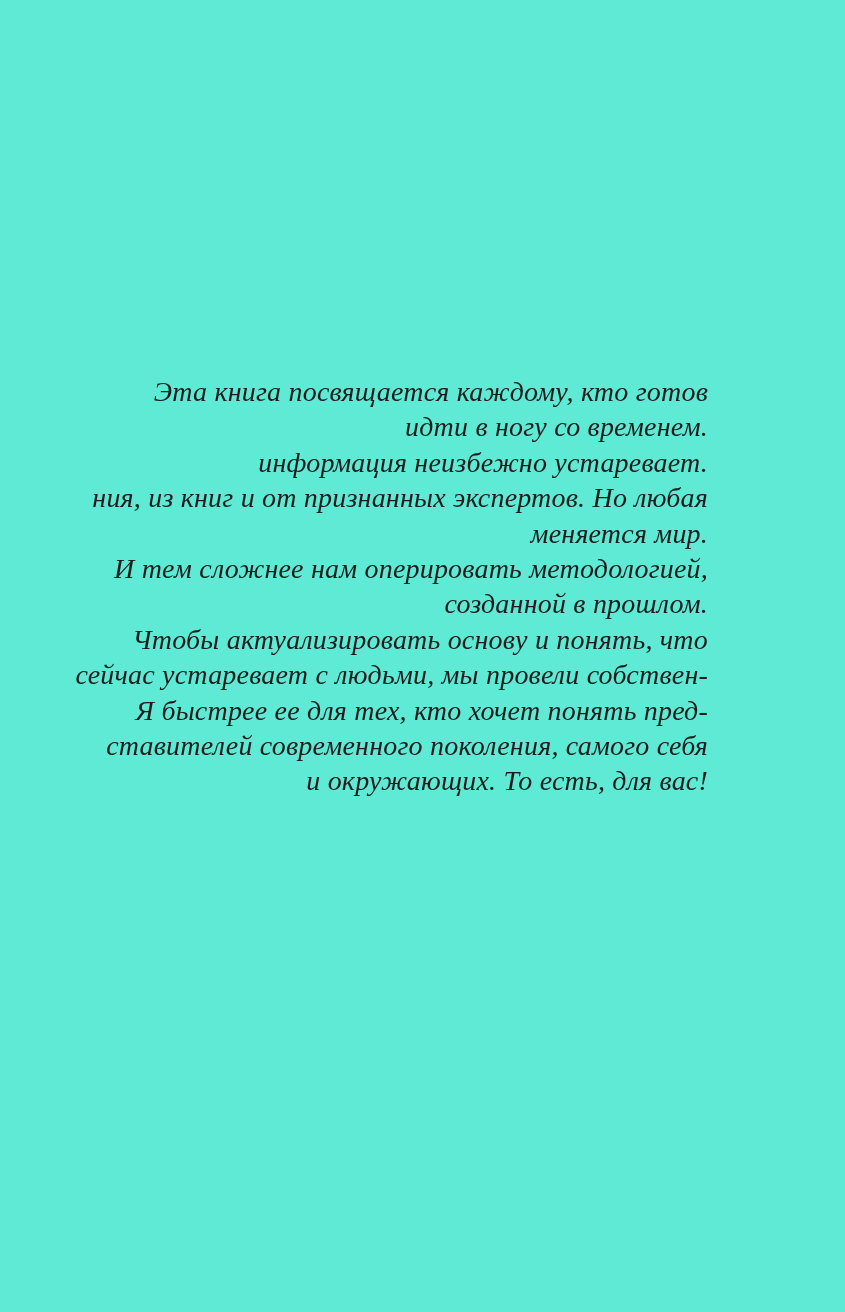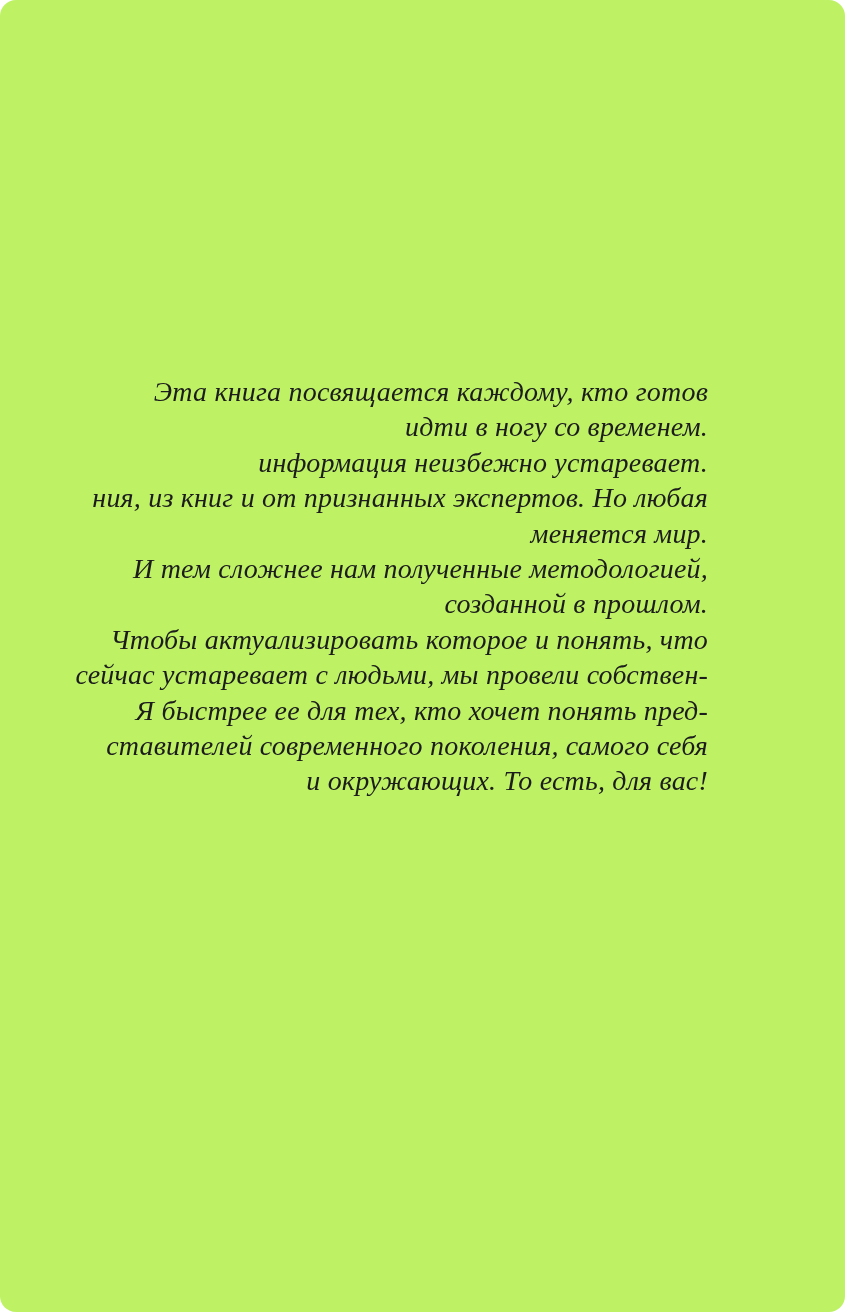--- a/index.html
+++ b/index.html
@@ -9,22 +9,21 @@
   body {
     width: 845px;
     height: 1312px;
     position: relative;
     background: #ffffff;
     overflow: hidden;
   }
   .page {
     position: absolute;
     inset: 0;
-    background: #bef264;
-    border-radius: 16px;
+    background: #5eead4;
   }
   .dedication {
     position: absolute;
     top: 374px;
     right: 137px;
     width: 640px;
     text-align: right;
     font-family: "Liberation Serif", "DejaVu Serif", serif;
     font-style: italic;
     font-size: 28px;
@@ -39,21 +38,21 @@
 </head>
 <body>
 
 <div class="page">
   <div class="dedication">
     <div class="line">Эта книга посвящается каждому, кто готов</div>
     <div class="line">идти в ногу со временем.</div>
     <div class="line">информация неизбежно устаревает.</div>
     <div class="line">ния, из книг и от признанных экспертов. Но любая</div>
     <div class="line">меняется мир.</div>
-    <div class="line">И тем сложнее нам полученные методологией,</div>
+    <div class="line">И тем сложнее нам оперировать методологией,</div>
     <div class="line">созданной в прошлом.</div>
-    <div class="line">Чтобы актуализировать которое и понять, что</div>
+    <div class="line">Чтобы актуализировать основу и понять, что</div>
     <div class="line">сейчас устаревает с людьми, мы провели собствен-</div>
     <div class="line">Я быстрее ее для тех, кто хочет понять пред-</div>
     <div class="line">ставителей современного поколения, самого себя</div>
     <div class="line">и окружающих. То есть, для вас!</div>
   </div>
 </div>
 
 </body></html>

